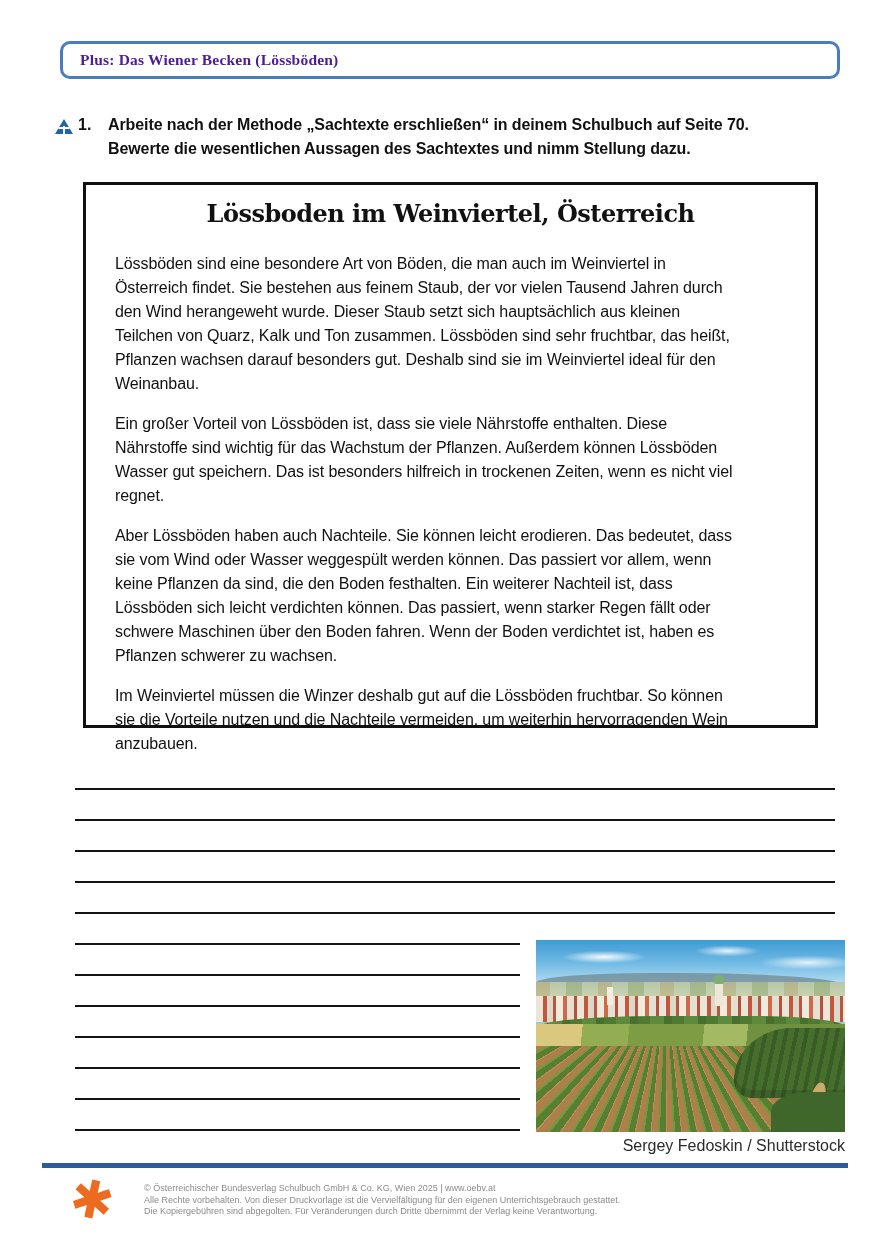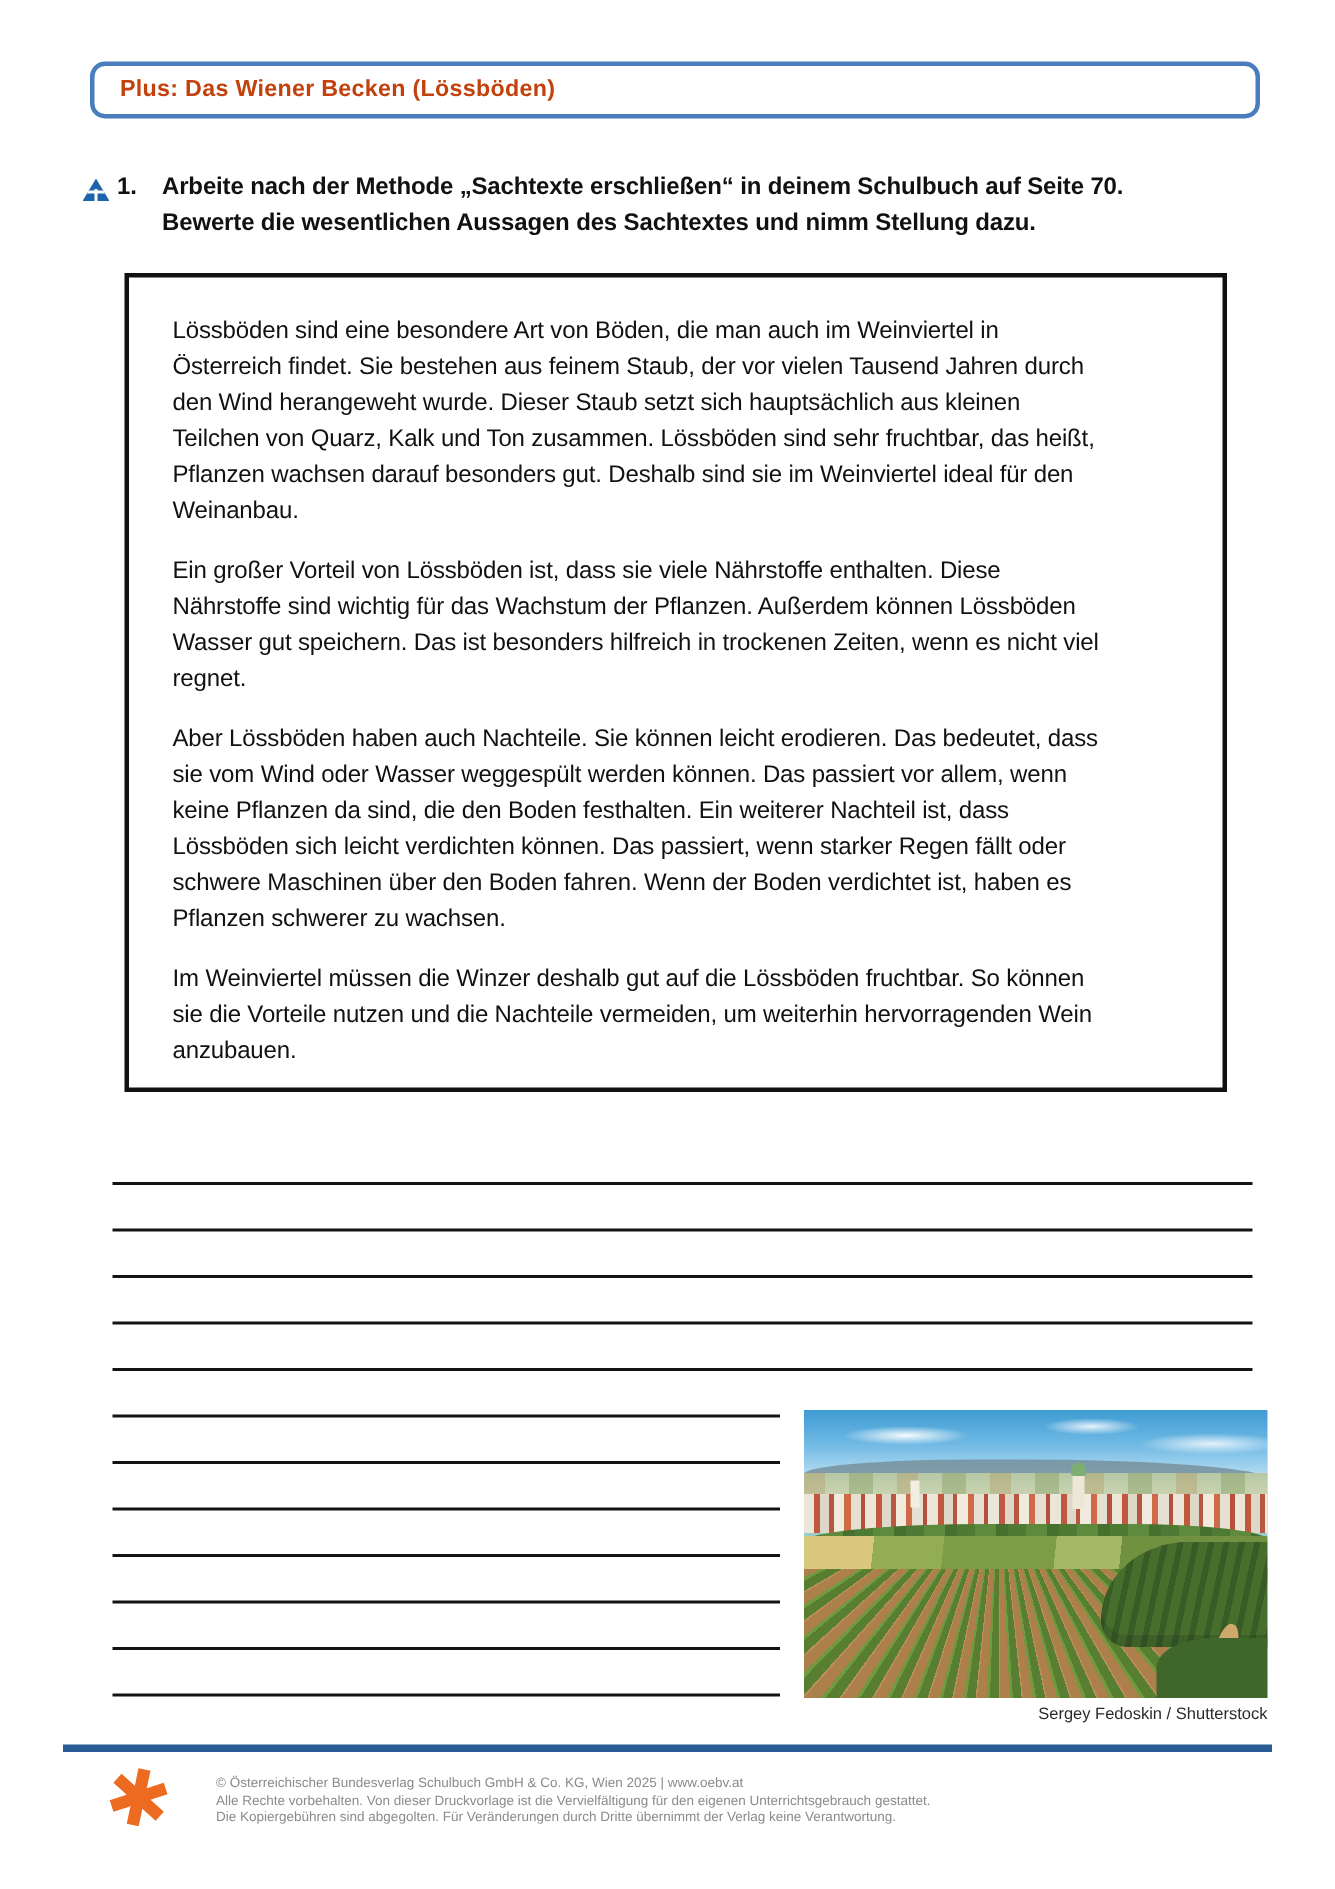--- a/index.html
+++ b/index.html
@@ -3,21 +3,21 @@
 <meta charset="utf-8">
 <style>
   html,body{margin:0;padding:0;background:#ffffff;}
   .page{position:relative;width:890px;height:1259px;background:#ffffff;overflow:hidden;
         font-family:"Liberation Sans",sans-serif;color:#111;}
 
   
   .header-box{position:absolute;left:60px;top:41px;width:780px;height:38px;
     border:3px solid #4a7dbe;border-radius:10px;box-sizing:border-box;
     display:flex;align-items:center;padding-left:17px;}
-  .header-box span{font-weight:bold;font-size:15.5px;color:#c2410c;letter-spacing:.2px;}
+  .header-box span{font-weight:bold;font-size:15.5px;color:#4c1d95;letter-spacing:.2px;font-family:Liberation Serif, serif;}
 
   
   .task-marker{position:absolute;left:55px;top:119px;width:18px;height:15px;
     background-color:#1d66ab;
     background-image:linear-gradient(#fff,#fff),linear-gradient(#fff,#fff);
     background-size:18px 2px,2px 8px;background-position:0 8px,8px 7px;background-repeat:no-repeat;
     -webkit-clip-path:polygon(50% 0,100% 100%,0 100%);clip-path:polygon(50% 0,100% 100%,0 100%);}
   .task-number{position:absolute;left:78px;top:113px;font-weight:bold;font-size:16px;line-height:24px;}
   .task-text{position:absolute;left:108px;top:113px;width:730px;font-weight:bold;font-size:16px;
     line-height:24px;white-space:pre-line;letter-spacing:-0.1px;}
@@ -67,21 +67,21 @@
     border-radius:60% 0 0 18%/85% 0 0 30%;
     box-shadow:inset 0 -8px 0 rgba(0,0,0,.12);}
   .ph-right-vines::after{content:"";position:absolute;inset:0;
     background:repeating-linear-gradient(102deg,rgba(0,0,0,.18) 0 4px,rgba(0,0,0,0) 4px 10px);
     border-radius:inherit;}
   .ph-path{right:7%;bottom:-6px;width:16px;height:56px;background:#cfa96b;
     border-radius:45%;transform:rotate(14deg);}
   .ph-fg-right{right:0;bottom:0;width:24%;height:40px;background:#3f662b;
     border-radius:50% 0 0 0;}
   .photo-credit{position:absolute;left:536px;top:1137px;width:309px;text-align:right;
-    font-size:11px;color:#2b2b2b;}
+    font-size:16px;color:#2b2b2b;}
 
   
   .footer-rule{position:absolute;left:42px;top:1163px;width:806px;height:5px;background:#2b5c95;}
   .logo{position:absolute;left:66px;top:1172px;width:52px;height:56px;color:#ed6b21;
     font-size:52px;line-height:56px;text-align:center;transform:rotate(12deg);
     font-family:"DejaVu Sans",sans-serif;}
   .copyright{position:absolute;left:144px;top:1183px;width:560px;
     font-size:9px;line-height:11.5px;color:#8b8b8b;white-space:pre-line;}
 </style>
 </head>
@@ -92,20 +92,21 @@
   <div class="header-box">
     <span>Plus: Das Wiener Becken (Lössböden)</span>
   </div>
 
   <div class="task-marker"></div>
   <div class="task-number">1.</div>
   <div class="task-text">Arbeite nach der Methode „Sachtexte erschließen“ in deinem Schulbuch auf Seite 70.
 Bewerte die wesentlichen Aussagen des Sachtextes und nimm Stellung dazu.</div>
 
   <div class="article-box">
+    <div class="article-title">Lössboden im Weinviertel, Österreich</div>
     <div class="article-body">
       <p>Lössböden sind eine besondere Art von Böden, die man auch im Weinviertel in
 Österreich findet. Sie bestehen aus feinem Staub, der vor vielen Tausend Jahren durch
 den Wind herangeweht wurde. Dieser Staub setzt sich hauptsächlich aus kleinen
 Teilchen von Quarz, Kalk und Ton zusammen. Lössböden sind sehr fruchtbar, das heißt,
 Pflanzen wachsen darauf besonders gut. Deshalb sind sie im Weinviertel ideal für den
 Weinanbau.</p>
       <p>Ein großer Vorteil von Lössböden ist, dass sie viele Nährstoffe enthalten. Diese
 Nährstoffe sind wichtig für das Wachstum der Pflanzen. Außerdem können Lössböden
 Wasser gut speichern. Das ist besonders hilfreich in trockenen Zeiten, wenn es nicht viel

